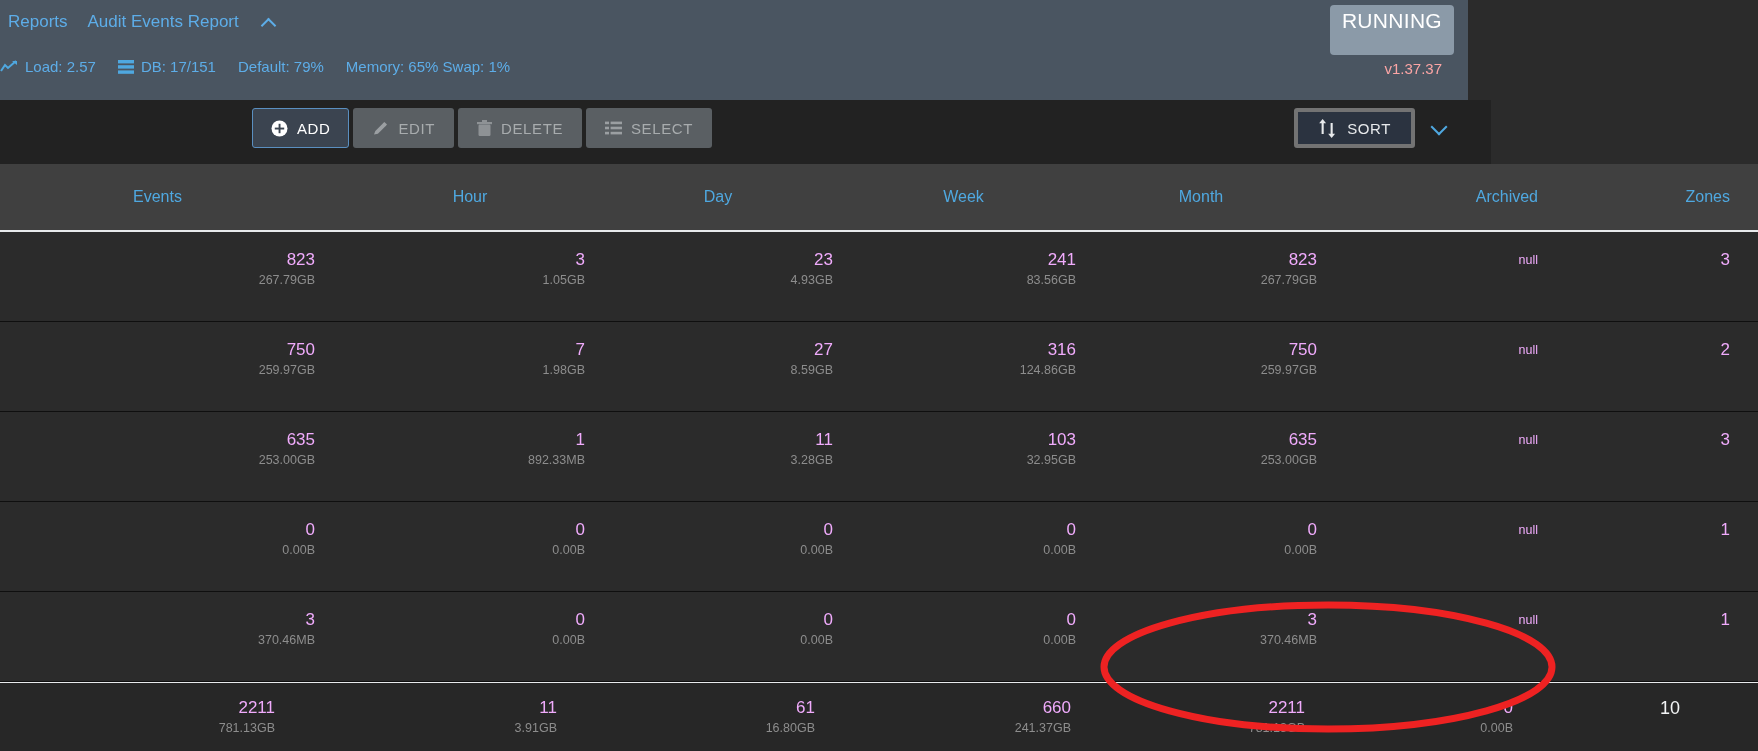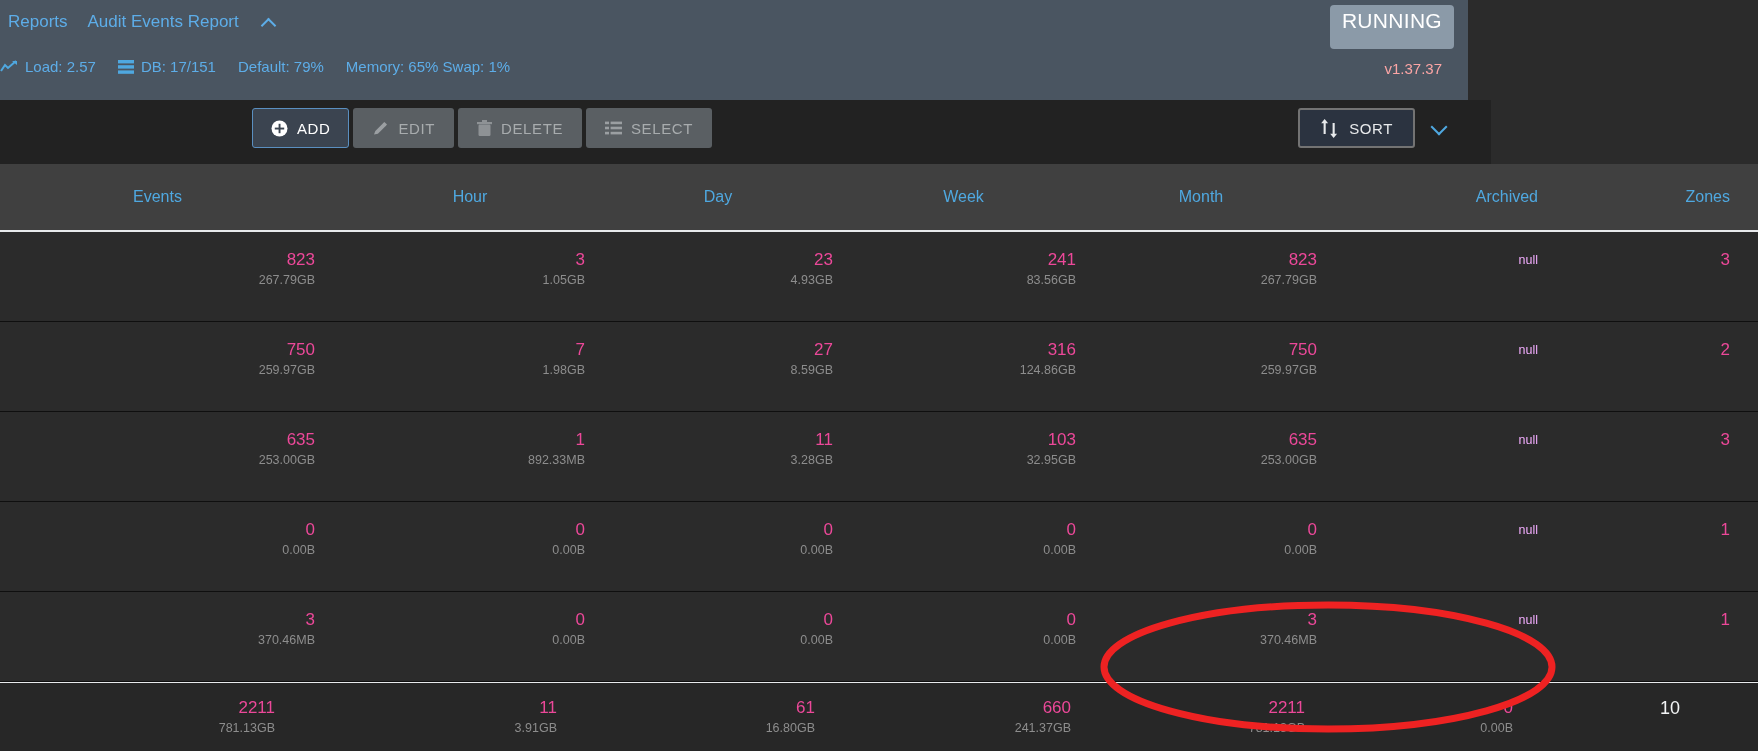--- a/index.html
+++ b/index.html
@@ -58,21 +58,21 @@
     transform: rotate(45deg);
   }
 
   .status-badge {
     position: absolute;
     right: 14px; top: 5px;
     background: #8b9aa8;
     color: #ffffff;
     font-size: 21px;
     letter-spacing: 0.3px;
-    padding: 4px 12px 16px 12px;
+    padding: 4px 12px 22px 12px;
     border-radius: 4px;
     line-height: 24px;
   }
 
   .metrics {
     position: absolute;
     left: 0; top: 58px;
     width: 100%;
     display: flex;
     justify-content: flex-start;
@@ -124,21 +124,21 @@
     border: 1px solid transparent;
   }
   .btn.primary {
     background: #3b4450;
     color: #ffffff;
     border: 1px solid #5a8fc0;
   }
   .btn.sort {
     background: #2b3340;
     color: #e8eaec;
-    border: 2px solid #737373;
+    border: 4px solid #737373;
     padding: 0 20px;
   }
   .sort-wrap {
     position: absolute;
     right: 42px; top: 8px;
     display: flex;
     align-items: center;
     gap: 16px;
   }
   .chev-down-blue {
@@ -203,21 +203,21 @@
 
   .row.head .cell { text-align: center; }
   .row.head .c-arch,
   .row.head .c-zones { text-align: right; }
 
   .hdr-label {
     color: #4fa8e0;
     font-size: 16px;
   }
   .num {
-    color: #ec4899;
+    color: #f0abfc;
     font-size: 17px;
     line-height: 20px;
     display: block;
   }
   .num.plain {
     color: #f2f4f5;
     font-size: 18px;
   }
   .sub {
     color: #8d8d8d;

